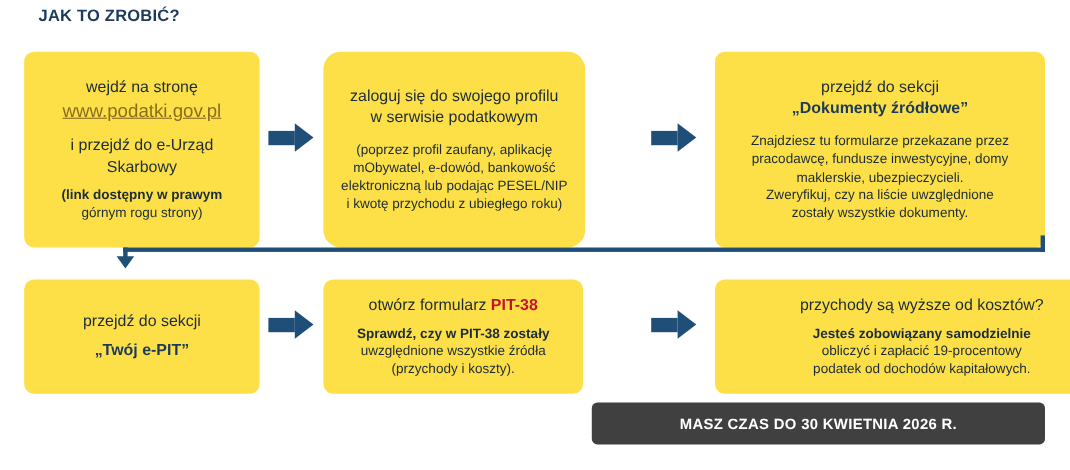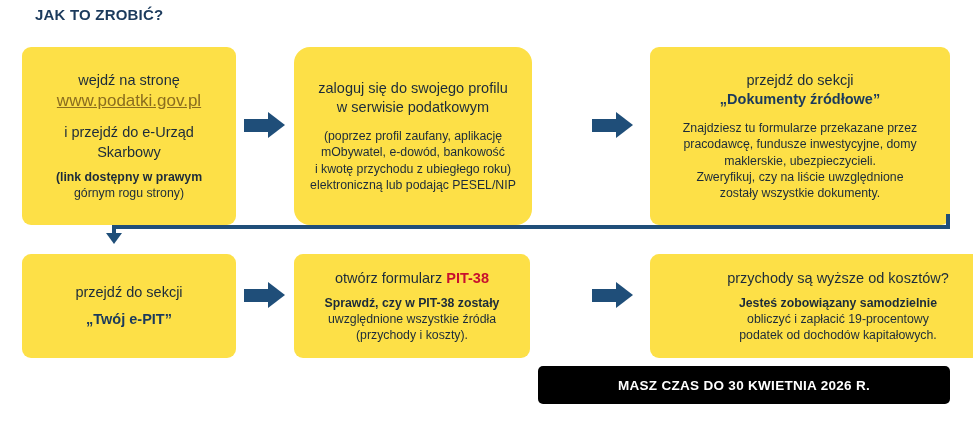--- a/index.html
+++ b/index.html
@@ -147,21 +147,21 @@
     border-top: 11px solid #1f4e79;
   }
 
   
   #deadline-banner {
     position: absolute;
     left: 538px;
     top: 366px;
     width: 412px;
     height: 38px;
-    background: #000000;
+    background: #404040;
     border-radius: 5px;
     color: #ffffff;
     font-size: 13.5px;
     font-weight: bold;
     letter-spacing: 0.3px;
     display: flex;
     align-items: center;
     justify-content: center;
     text-align: left;
   }
@@ -183,22 +183,22 @@
 <div class="arrow-right" id="arrow-1">
   <span class="shaft"></span>
     <span class="head"></span>
 </div>
 
 <div class="card" id="card-2">
   <span class="ln big">zaloguj się do swojego profilu</span>
   <span class="ln big">w serwisie podatkowym</span>
   <span class="ln small gap-m">(poprzez profil zaufany, aplikację</span>
   <span class="ln small">mObywatel, e-dowód, bankowość</span>
+  <span class="ln small">elektroniczną lub podając PESEL/NIP</span>
   <span class="ln small">i kwotę przychodu z ubiegłego roku)</span>
-  <span class="ln small">elektroniczną lub podając PESEL/NIP</span>
 </div>
 
 <div class="arrow-right" id="arrow-2">
   <span class="shaft"></span>
     <span class="head"></span>
 </div>
 
 <div class="card" id="card-3">
   <span class="ln big">przejdź do sekcji</span>
   <span class="ln big accent-bold">„Dokumenty źródłowe”</span>

